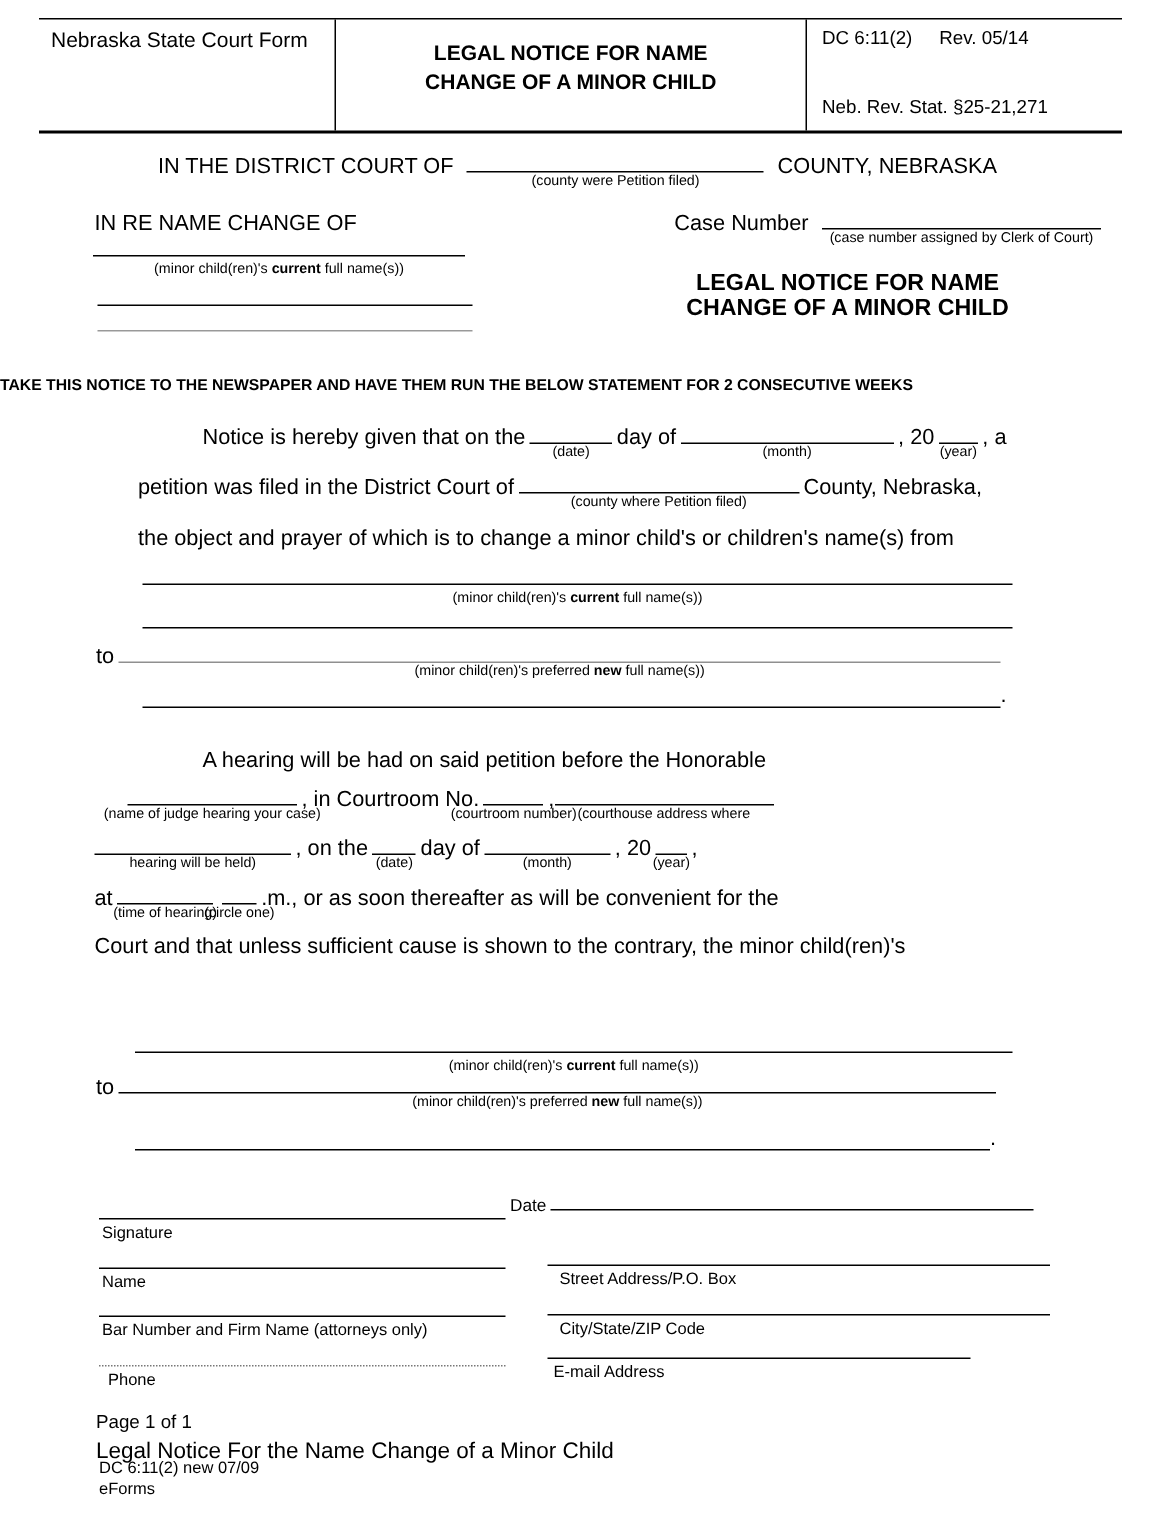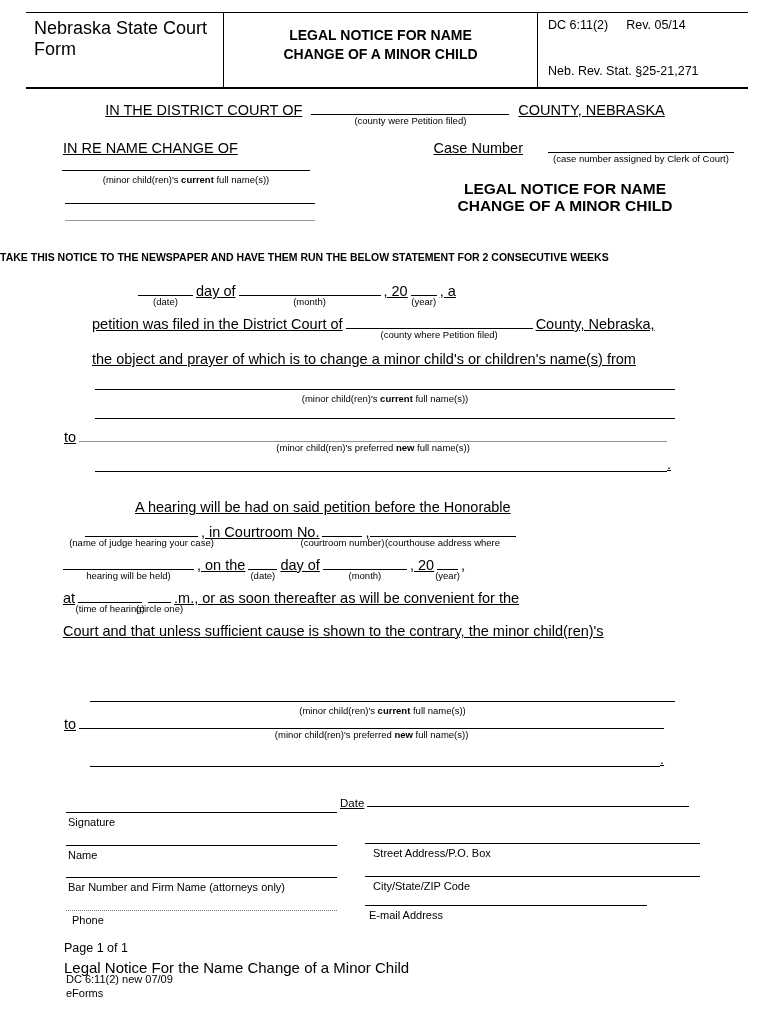--- a/index.html
+++ b/index.html
@@ -2,28 +2,28 @@
 <html><head>
 <meta charset="utf-8">
 <style>
   html,body{margin:0;padding:0;background:#fff;}
   .page{position:relative;width:770px;height:1024px;background:#fff;color:#000;
         font-family:"Liberation Sans",sans-serif;font-size:14.5px;overflow:hidden;}
   
   .hdr{position:absolute;top:12px;left:26px;width:722px;height:77px;display:grid;
        grid-template-columns:197px 314px 1fr;border-top:1.5px solid #000;border-bottom:2.2px solid #000;box-sizing:border-box;}
   .hdr-c{box-sizing:border-box;}
-  .hdr-c1{padding:5px 8px;font-size:18px;}
+  .hdr-c1{padding:5px 8px;font-size:14px;}
   .hdr-c2{border-left:1.5px solid #000;text-align:center;font-weight:bold;font-size:14px;
           padding-top:13px;line-height:19px;}
   .hdr-c3{border-left:1.5px solid #000;padding:5px 10px 9px 10px;font-size:12.5px;display:flex;
           flex-direction:column;justify-content:space-between;}
   .hdr-c3-top{display:flex;gap:18px;}
   
-  .abs{position:absolute;white-space:nowrap;text-decoration:underline;}
+  .abs{position:absolute;white-space:nowrap;}
   .flexrow{display:flex;align-items:baseline;}
   
   .blank{display:inline-block;height:13px;border-bottom:1px solid #000;position:relative;
          vertical-align:baseline;margin:0 3px;}
   .blank.gray{border-bottom-color:#8f8f8f;}
   .sub{position:absolute;top:calc(100% + 1px);left:50%;transform:translateX(-50%);
        font-size:9.5px;font-weight:normal;white-space:nowrap;}
   
   .fline{position:absolute;height:0;border-top:1.2px solid #000;}
   .fline.gray{border-top-color:#999;}
@@ -59,21 +59,21 @@
   <div class="abs flexrow" style="top:101px;left:0;width:770px;justify-content:center;gap:6px;">
     <span>IN THE DISTRICT COURT OF</span>
     <span class="blank" style="width:198px;">
       <span class="sub">(county were Petition filed)</span>
     </span>
     <span>COUNTY, NEBRASKA</span>
   </div>
 
   <div class="abs flexrow" style="top:139px;left:63px;width:674px;justify-content:space-between;">
     <span>IN RE NAME CHANGE OF</span>
-    <span class="flexrow" style="gap:22px;">
+    <span class="flexrow" style="gap:6px;">
       <span>Case Number</span>
       <span class="blank" style="width:186px;">
         <span class="sub">(case number assigned by Clerk of Court)</span>
       </span>
     </span>
   </div>
 
   <div class="fline" style="top:170px;left:62px;width:248px;">
     <span class="fsub"><span>(minor child(ren)'s </span><b>current</b><span> full name(s))</span></span>
   </div>
@@ -81,21 +81,21 @@
   <div class="fline gray" style="top:220px;left:65px;width:250px;"></div>
 
   <div class="side-title">
     <div>LEGAL NOTICE FOR NAME</div>
     <div>CHANGE OF A MINOR CHILD</div>
   </div>
 
   <div class="banner">TAKE THIS NOTICE TO THE NEWSPAPER AND HAVE THEM RUN THE BELOW STATEMENT FOR 2 CONSECUTIVE WEEKS</div>
 
   <div class="abs" style="top:282px;left:135px;">
-    <span class="blank" style="width:55px;"><span class="sub">(date)</span></span><span>day of</span><span class="blank" style="width:142px;"><span class="sub">(month)</span></span><span>, 20</span><span class="blank" style="width:26px;"><span class="sub">(year)</span></span><span>, a</span>
+    <span>Notice is hereby given that on the</span><span class="blank" style="width:55px;"><span class="sub">(date)</span></span><span>day of</span><span class="blank" style="width:142px;"><span class="sub">(month)</span></span><span>, 20</span><span class="blank" style="width:26px;"><span class="sub">(year)</span></span><span>, a</span>
   </div>
   <div class="abs" style="top:315px;left:92px;">
     <span>petition was filed in the District Court of</span><span class="blank" style="width:187px;"><span class="sub">(county where Petition filed)</span></span><span>County, Nebraska,</span>
   </div>
   <div class="abs" style="top:351px;left:92px;">the object and prayer of which is to change a minor child's or children's name(s) from</div>
 
   <div class="fline" style="top:389px;left:95px;width:580px;">
     <span class="fsub"><span>(minor child(ren)'s </span><b>current</b><span> full name(s))</span></span>
   </div>
   <div class="fline" style="top:418px;left:95px;width:580px;"></div>

